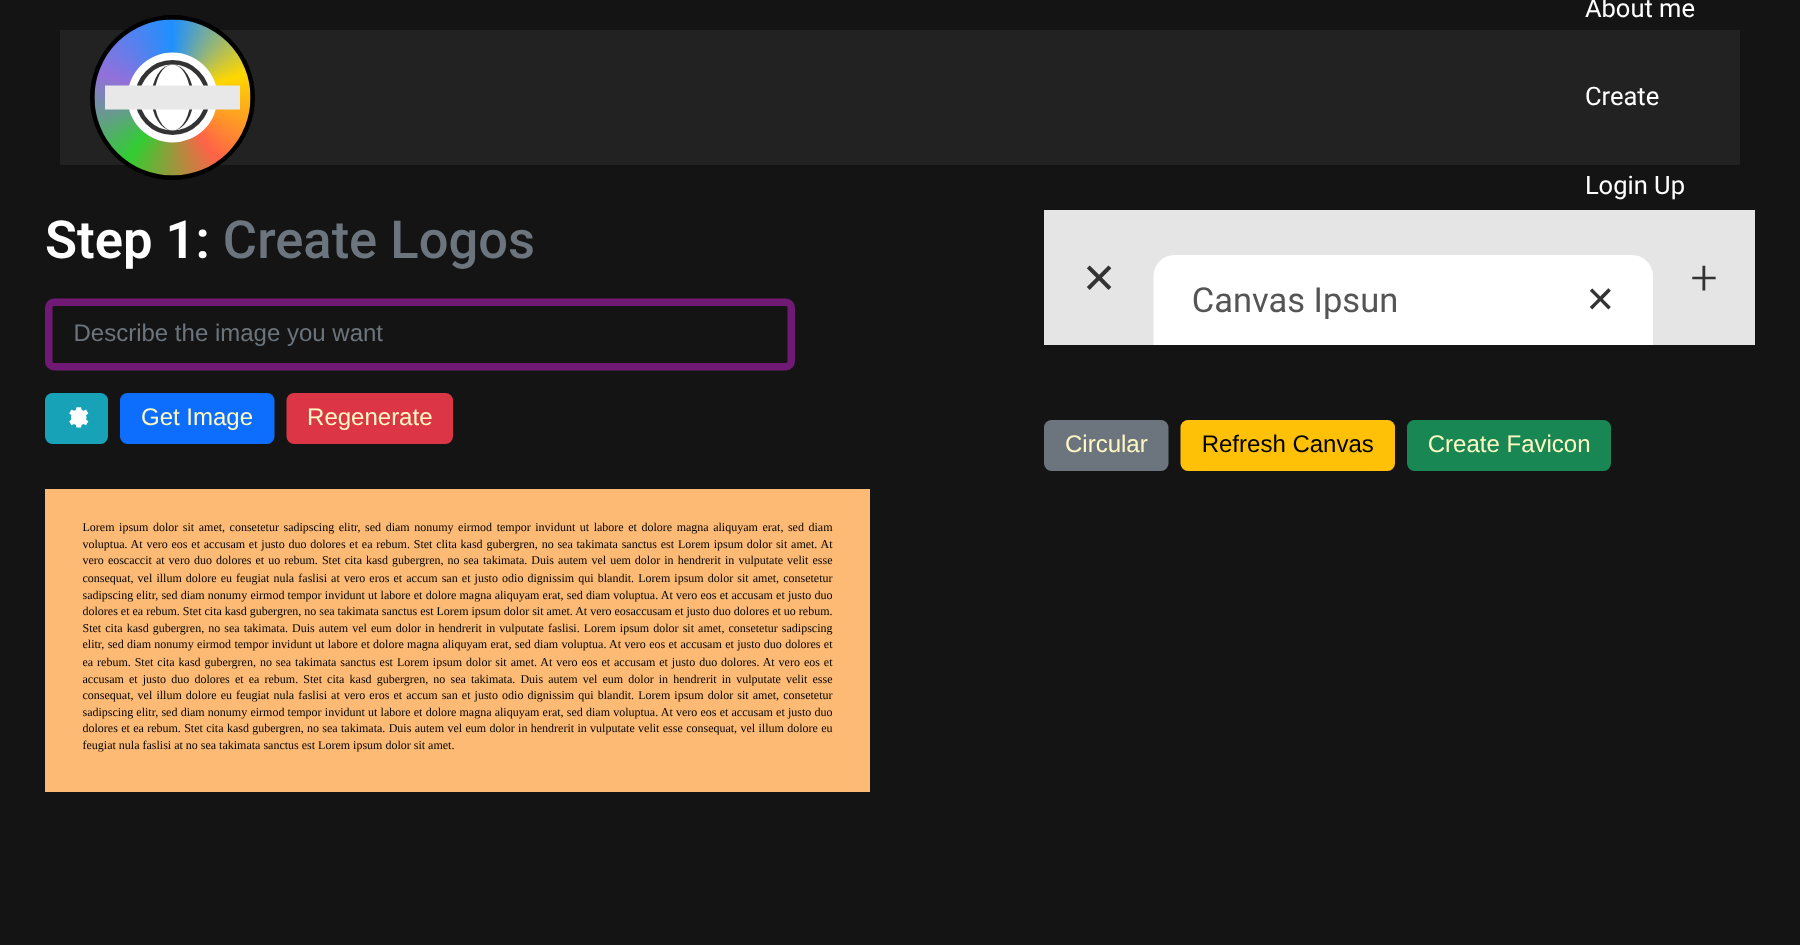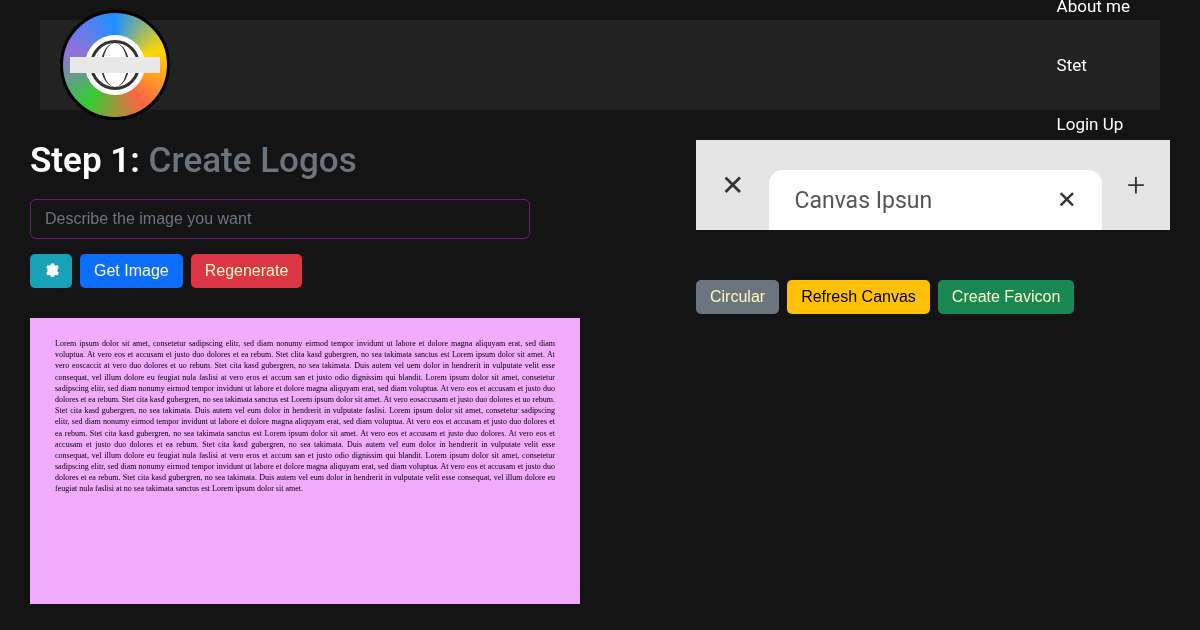--- a/index.html
+++ b/index.html
@@ -115,21 +115,21 @@
     h2 .step-num {
       color: #fff;
     }
     h2 .step-title {
       color: #6c757d;
       font-weight: 500;
     }
     .input-field {
       width: 500px;
       background: transparent;
-      border: 1px solid #701a75;
+      border: 5px solid #701a75;
       border-radius: 6px;
       padding: 10px 14px;
       color: #fff;
       font-size: 16px;
       margin-bottom: 15px;
     }
     .input-field::placeholder {
       color: #6c757d;
     }
     .btn-row {
@@ -163,22 +163,22 @@
     }
     .btn-yellow {
       background: #ffc107;
       color: #000;
     }
     .btn-green {
       background: #198754;
     }
     .preview-box {
       width: 550px;
-      height: 286px;
-      background: #f0abfc;
+      height: 202px;
+      background: #fdba74;
       padding: 20px 25px;
       overflow: hidden;
     }
     .preview-text {
       font-family: Georgia, serif;
       font-size: 8px;
       line-height: 1.4;
       color: #000;
       text-align: justify;
       font-weight: 500;
@@ -242,21 +242,21 @@
 
 <div class="navbar">
   <div class="logo-circle">
     <div class="logo-inner">
       <div class="logo-globe"></div>
     </div>
     <div class="logo-banner"></div>
   </div>
   <div class="nav-links">
     <span>About me</span>
-    <span>Stet</span>
+    <span>Create</span>
     <span>Login Up</span>
   </div>
 </div>
 
 <div class="content">
   <div class="left-col">
     <h2>
       <span class="step-num">Step 1:</span>
       <span class="step-title">Create Logos</span>
     </h2>

